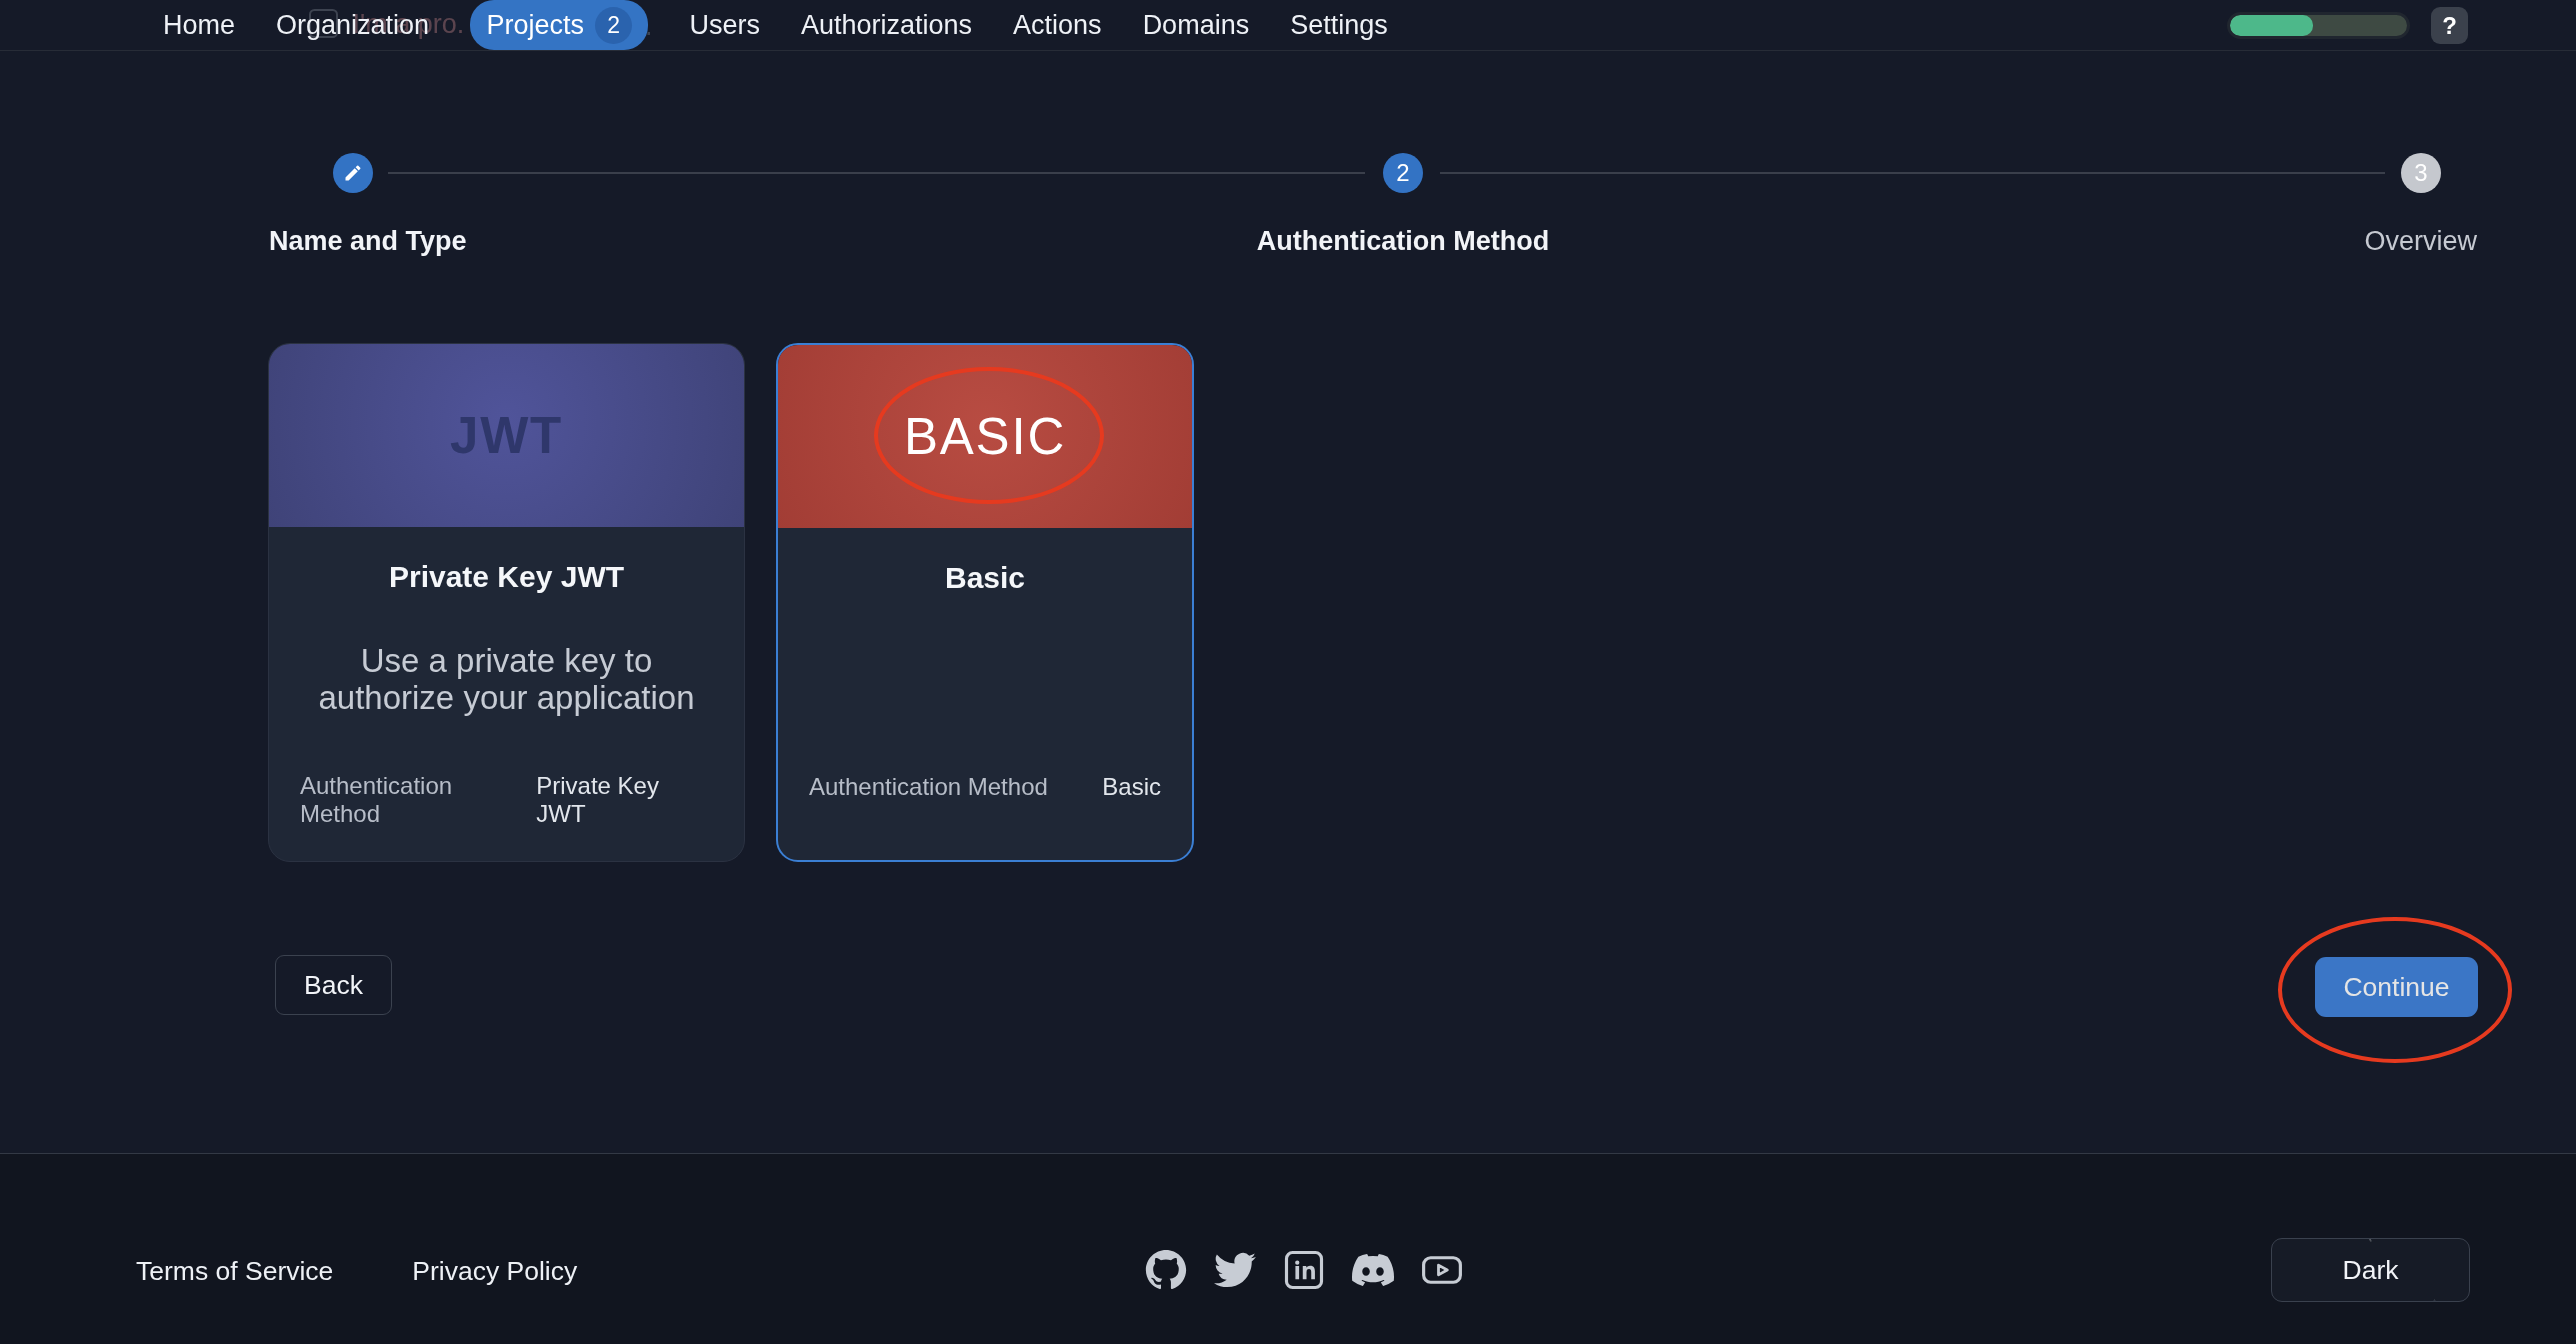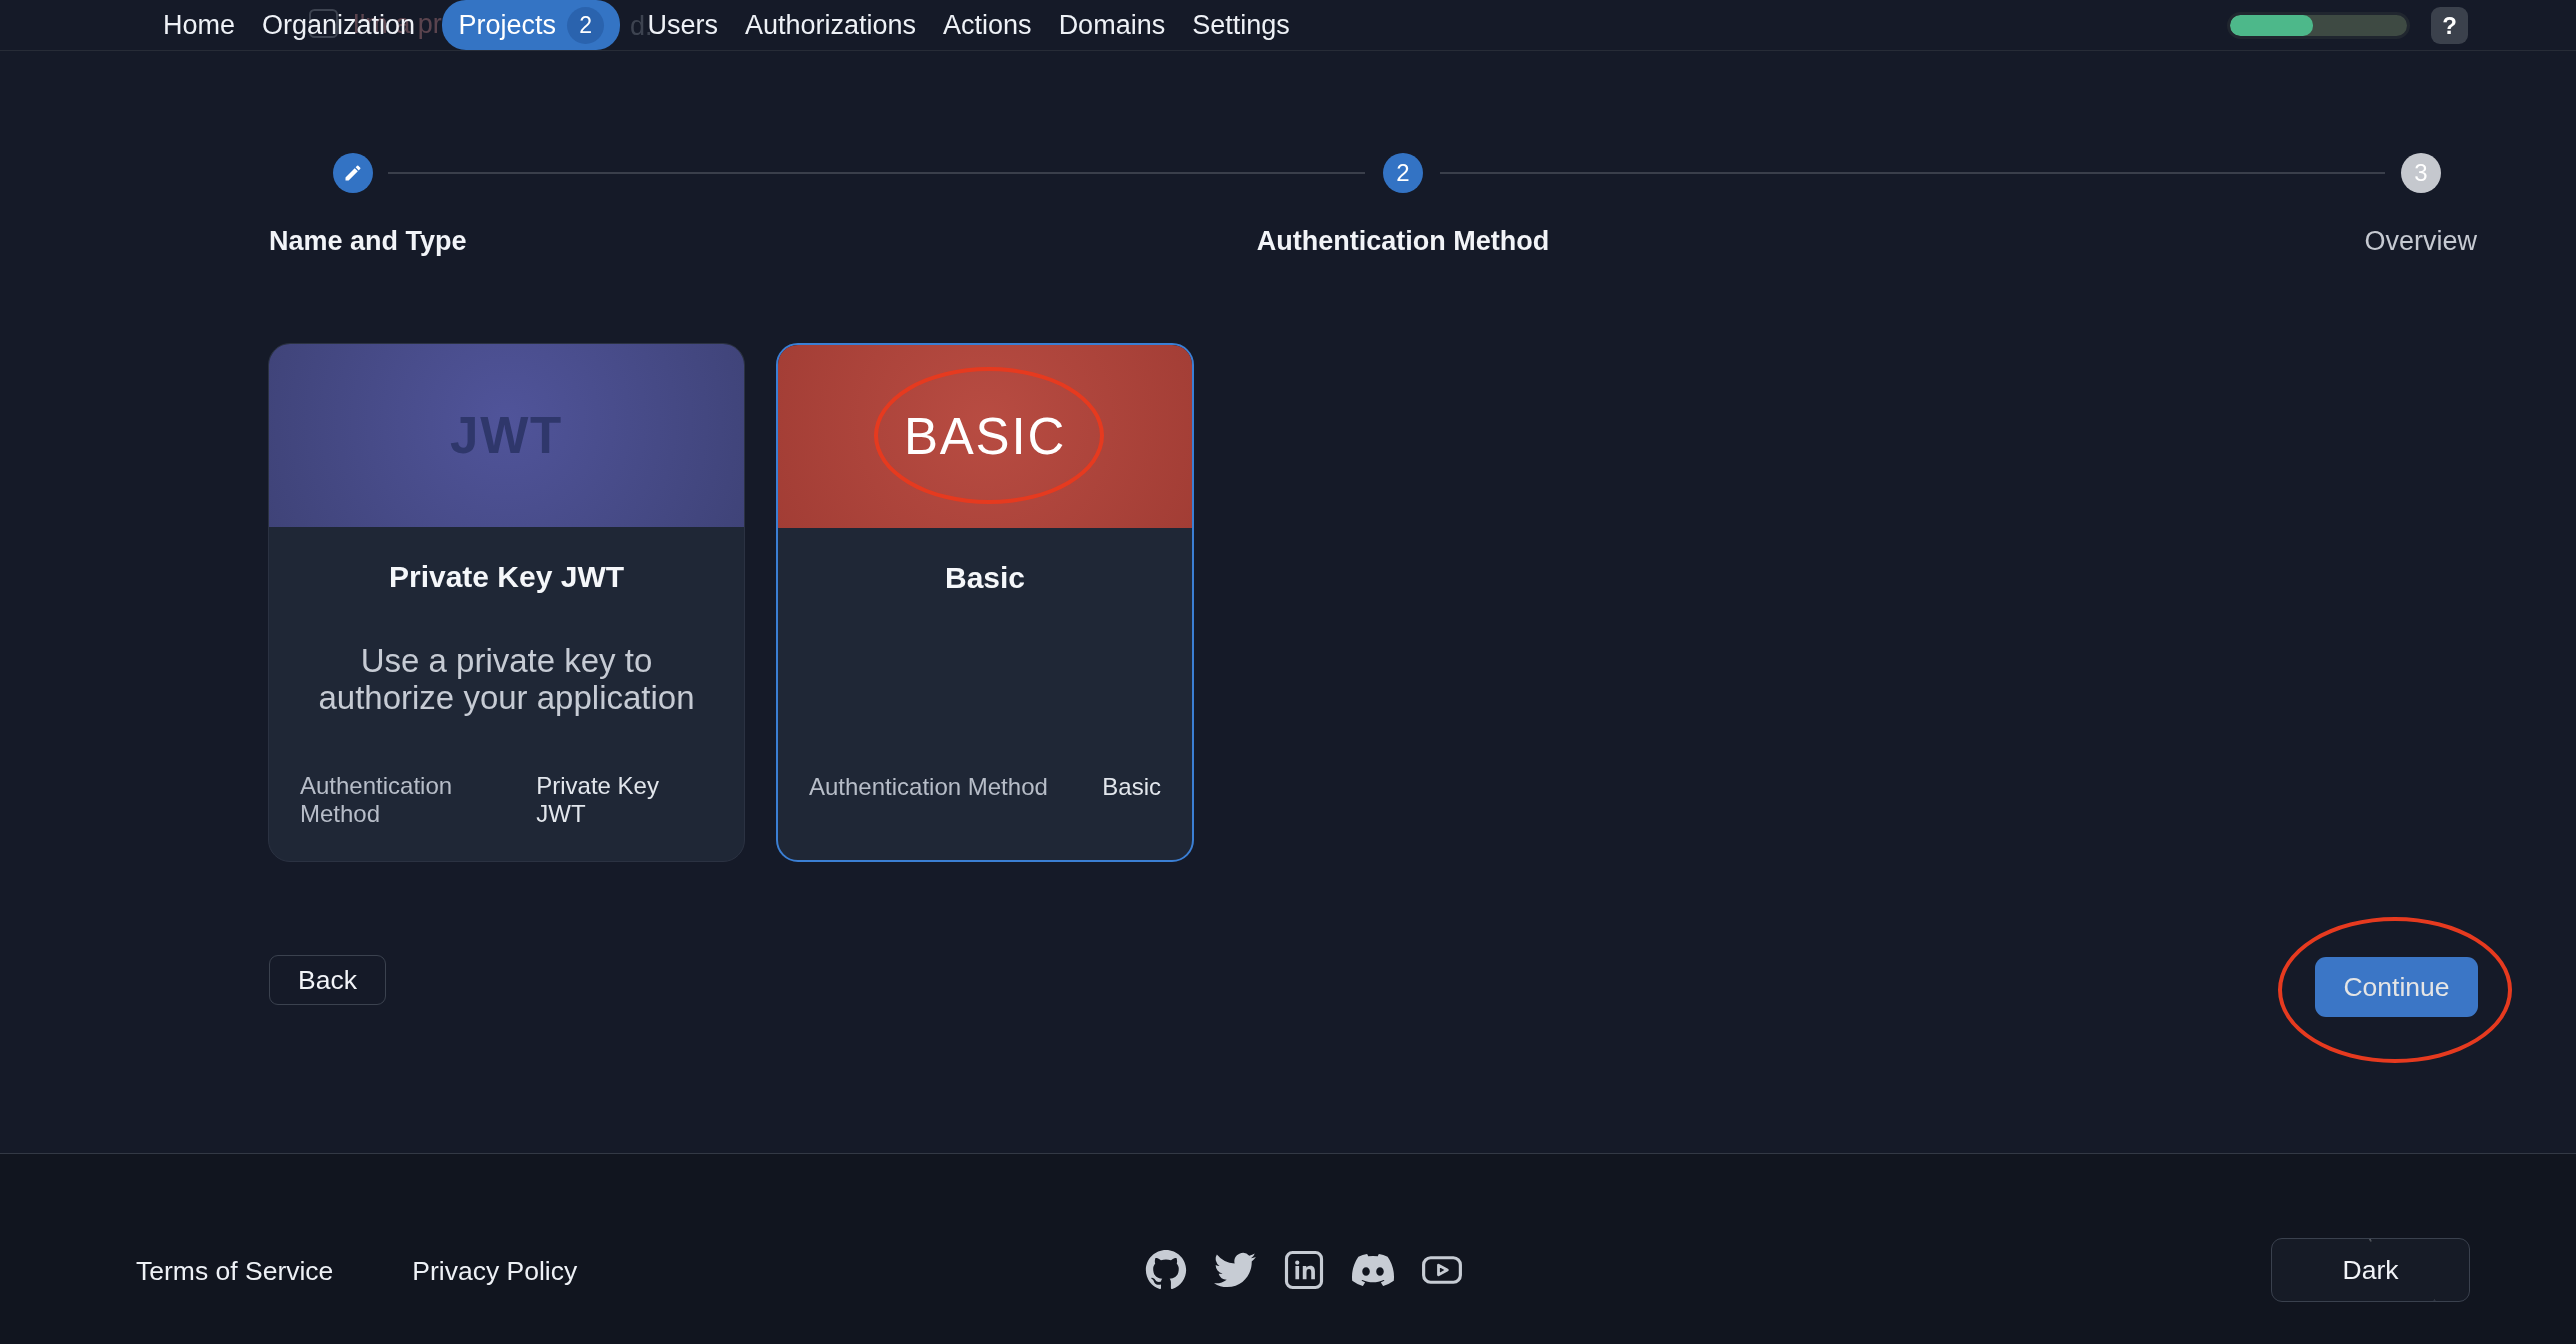--- a/index.html
+++ b/index.html
@@ -12,21 +12,21 @@
     color: #eef1f6;
   }
 
   
   .nav {
     position: absolute; left: 0; top: 0; width: 2576px; height: 51px;
     background: #151a28; border-bottom: 1.8px solid #272c37; z-index: 5;
   }
   .nav-list {
     position: absolute; left: 163px; top: 0; height: 100%;
-    display: flex; align-items: center; gap: 27px; z-index: 2;
+    display: flex; align-items: center; gap: 41px; z-index: 2;
   }
   .nav-item {
     color: #eef1f6; font-size: 27px; white-space: nowrap; cursor: pointer;
   }
   .nav-item.pill {
     background: #3474c4; border-radius: 24px; padding: 6.4px 16.4px;
     display: flex; align-items: center; gap: 11px; color: #ffffff;
   }
   .nav-badge {
     background: #2a63ae; width: 37px; height: 37px; border-radius: 50%;
@@ -99,21 +99,21 @@
   .card.jwt .card-desc { max-width: 457px; }
   .card.basic .card-desc { max-width: 393px; }
   .card-meta {
     position: absolute; left: 31px; right: 31px; top: 428px;
     display: flex; justify-content: space-between; font-size: 24px; color: #b7bdc8;
   }
   .card-meta .value { color: #e2e6ec; }
 
   
   .btn-back {
-    position: absolute; left: 269px; top: 955px; width: 117px; height: 50px;
+    position: absolute; left: 275px; top: 955px; width: 117px; height: 60px;
     border-radius: 9px; border: 1.8px solid #3b424f; background: transparent;
     color: #f2f4f8; font-size: 26.5px; cursor: pointer; font-family: inherit;
   }
   .btn-continue {
     position: absolute; left: 2315px; top: 957px; width: 163px; height: 60px;
     border-radius: 11px; background: #3b76c6; border: none;
     color: #e5e5e5; font-size: 26.5px; cursor: pointer; font-family: inherit;
   }
 
   

